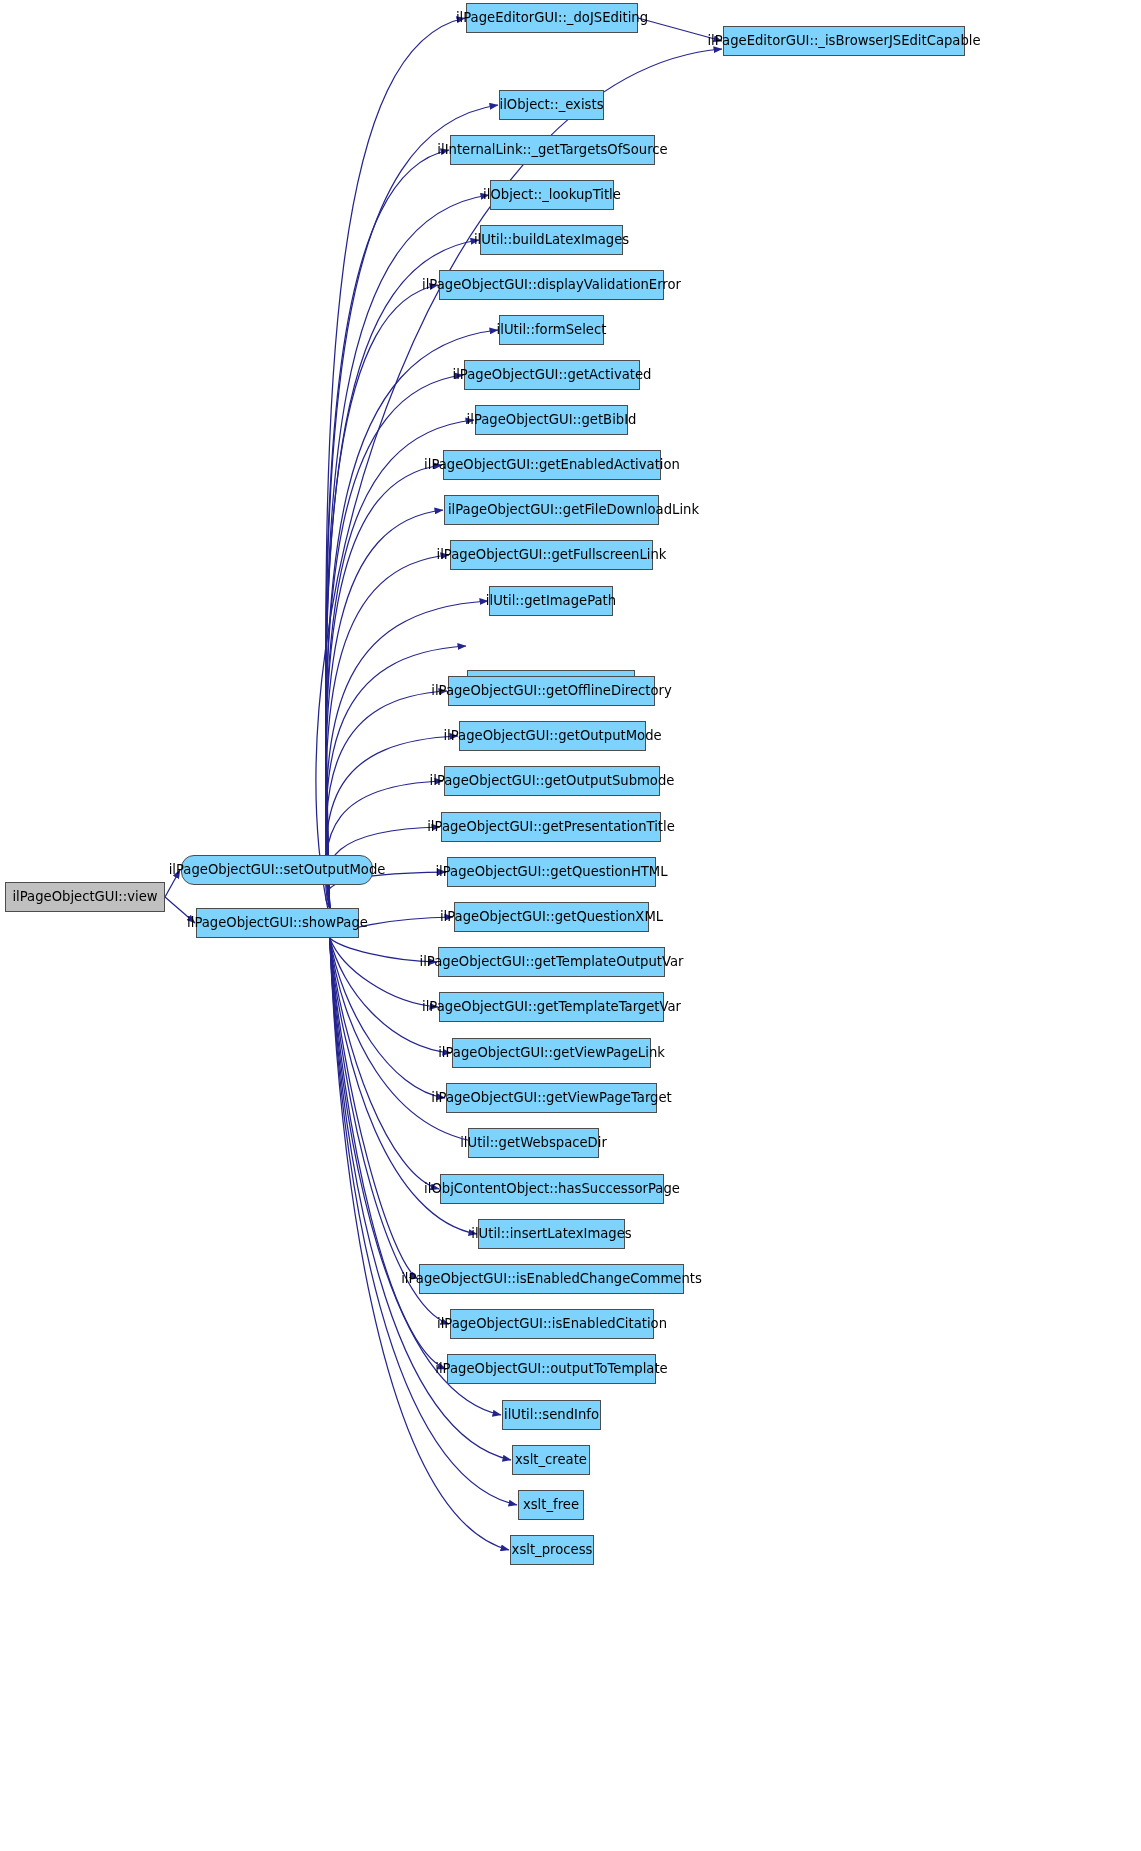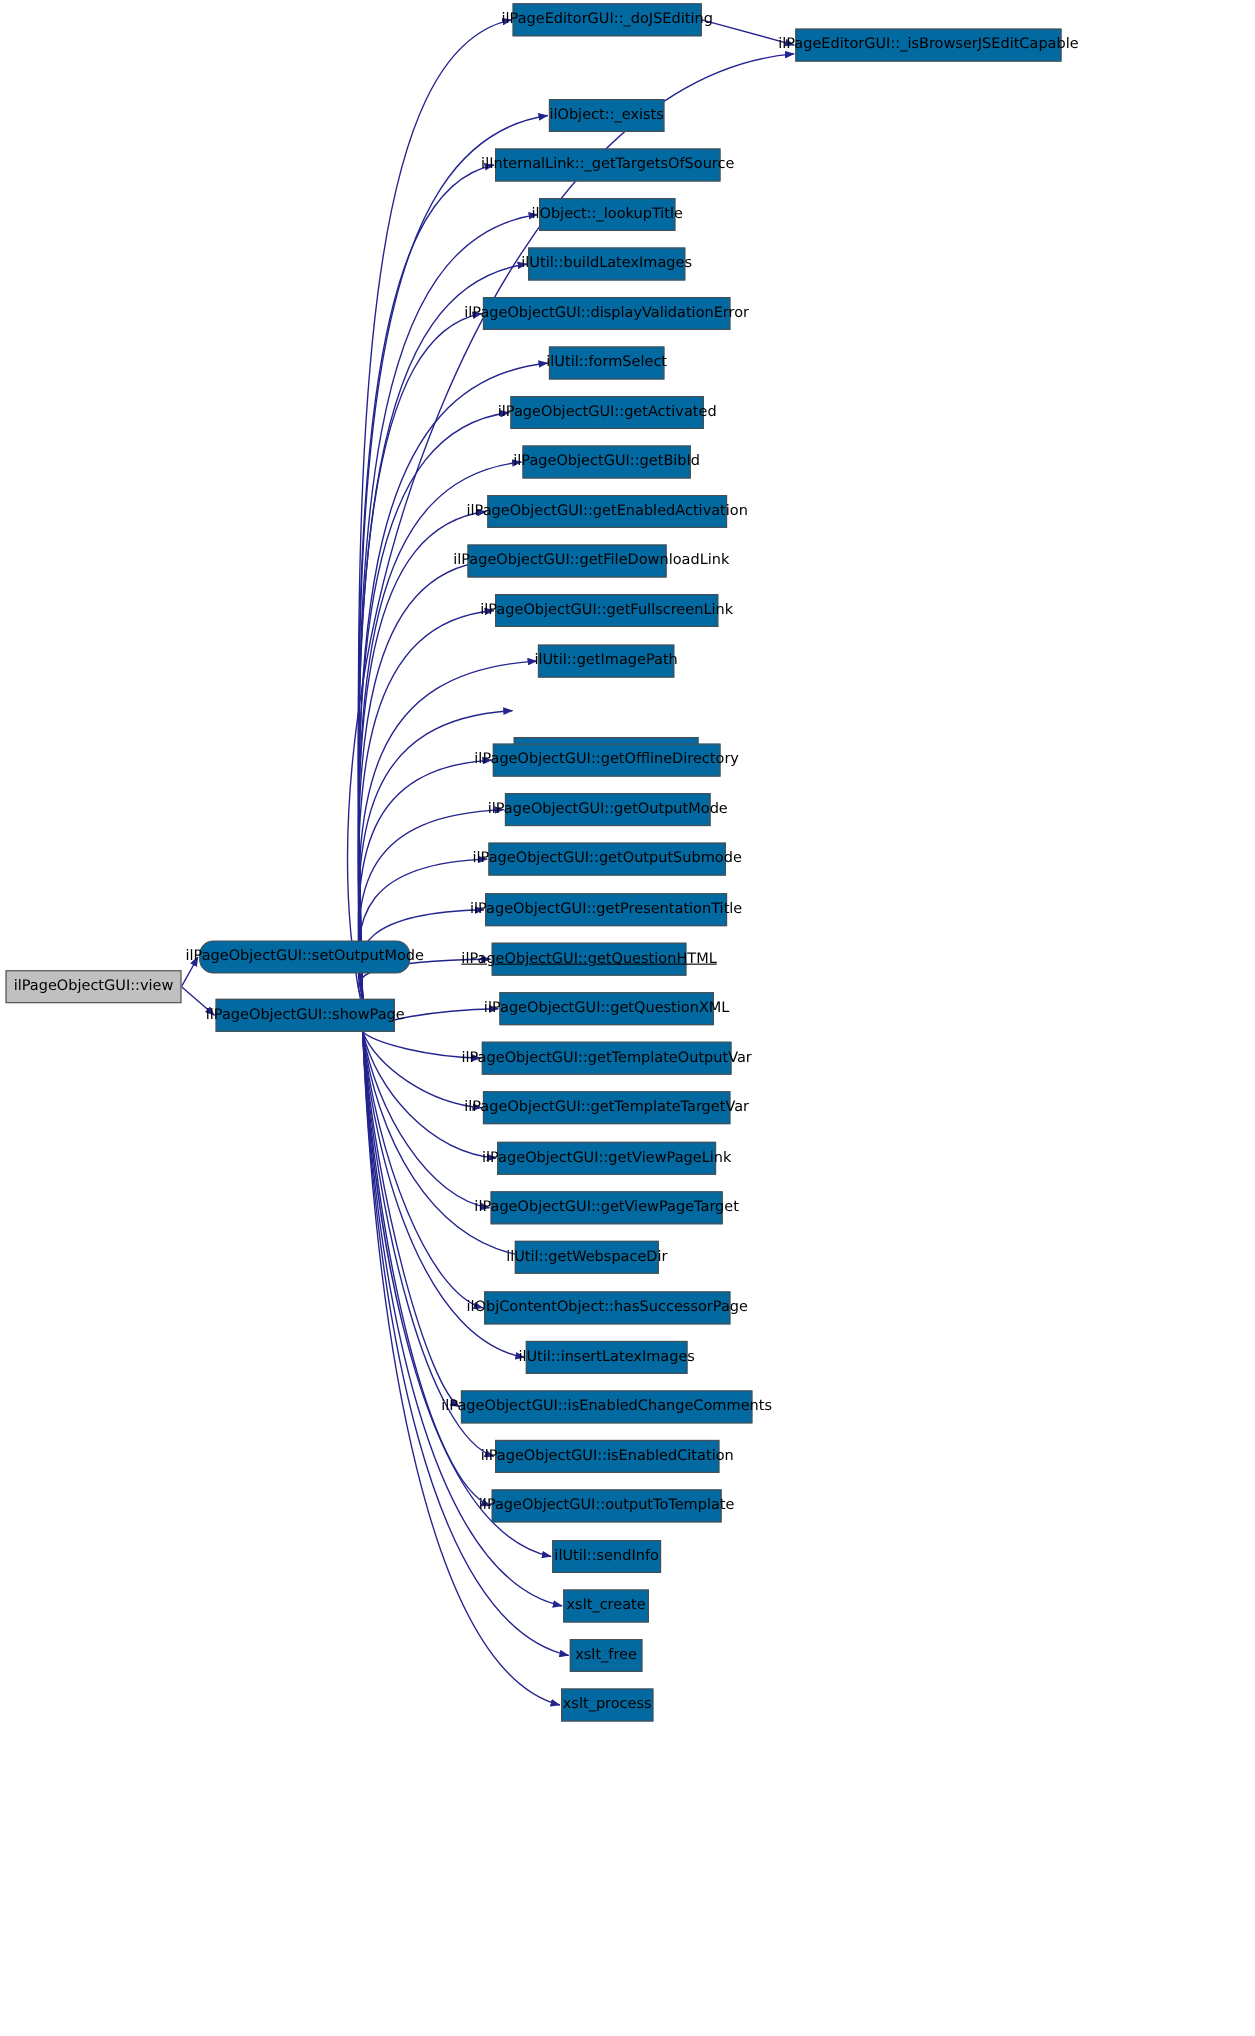--- a/index.html
+++ b/index.html
@@ -1,20 +1,20 @@
 <!DOCTYPE html>
 <html><head>
 <meta charset="utf-8">
 <style>
   html,body{margin:0;padding:0;background:#ffffff;}
   #graph{position:relative;width:1141px;height:1851px;background:#ffffff;
          font-family:"DejaVu Sans","Liberation Sans",sans-serif;overflow:hidden;}
   #edges{position:absolute;left:0;top:0;width:1141px;height:1851px;}
   .node{position:absolute;box-sizing:border-box;border:1px solid #4d4d4d;
-        background:#0369a1;display:flex;align-items:center;justify-content:center;
+        background:#7dd3fc;display:flex;align-items:center;justify-content:center;
         height:30px;white-space:nowrap;}
   .node .lbl{font-size:13.2px;color:#000000;line-height:1;letter-spacing:0px;}
   .node.root{background:#c0c0c0;border-color:#4d4d4d;}
 </style>
 </head>
 <body>
 
 <div id="graph">
   <svg id="edges" viewBox="0 0 1141 1851" xmlns="http://www.w3.org/2000/svg">
     <defs>
@@ -99,21 +99,21 @@
       </div>
       <div class="node" style="left: 464px; top: 360px; width: 176px;">
         <span class="lbl">ilPageObjectGUI::getActivated</span>
       </div>
       <div class="node" style="left: 475px; top: 405px; width: 153px;">
         <span class="lbl">ilPageObjectGUI::getBibId</span>
       </div>
       <div class="node" style="left: 443px; top: 450px; width: 218px;">
         <span class="lbl">ilPageObjectGUI::getEnabledActivation</span>
       </div>
-      <div class="node" style="left: 425px; top: 495px; width: 181px; padding-left: 44px;">
+      <div class="node" style="left: 444px; top: 495px; width: 215px; padding-left: 44px;">
         <span class="lbl">ilPageObjectGUI::getFileDownloadLink</span>
       </div>
       <div class="node" style="left: 450px; top: 540px; width: 203px;">
         <span class="lbl">ilPageObjectGUI::getFullscreenLink</span>
       </div>
       <div class="node" style="left: 489px; top: 586px; width: 124px;">
         <span class="lbl">ilUtil::getImagePath</span>
       </div>
       <div class="node" style="left: 467px; top: 631px; width: 168px; margin-top: 39px;">
         <span class="lbl">ilPageObjectGUI::getLinkXML</span>
@@ -123,21 +123,21 @@
       </div>
       <div class="node" style="left: 459px; top: 721px; width: 187px;">
         <span class="lbl">ilPageObjectGUI::getOutputMode</span>
       </div>
       <div class="node" style="left: 444px; top: 766px; width: 216px;">
         <span class="lbl">ilPageObjectGUI::getOutputSubmode</span>
       </div>
       <div class="node" style="left: 441px; top: 812px; width: 220px;">
         <span class="lbl">ilPageObjectGUI::getPresentationTitle</span>
       </div>
-      <div class="node" style="left: 447px; top: 857px; width: 177px; text-decoration: underline;">
+      <div class="node" style="left: 447px; top: 857px; width: 209px;">
         <span class="lbl">ilPageObjectGUI::getQuestionHTML</span>
       </div>
       <div class="node" style="left: 454px; top: 902px; width: 195px;">
         <span class="lbl">ilPageObjectGUI::getQuestionXML</span>
       </div>
       <div class="node" style="left: 438px; top: 947px; width: 227px;">
         <span class="lbl">ilPageObjectGUI::getTemplateOutputVar</span>
       </div>
       <div class="node" style="left: 439px; top: 992px; width: 225px;">
         <span class="lbl">ilPageObjectGUI::getTemplateTargetVar</span>

